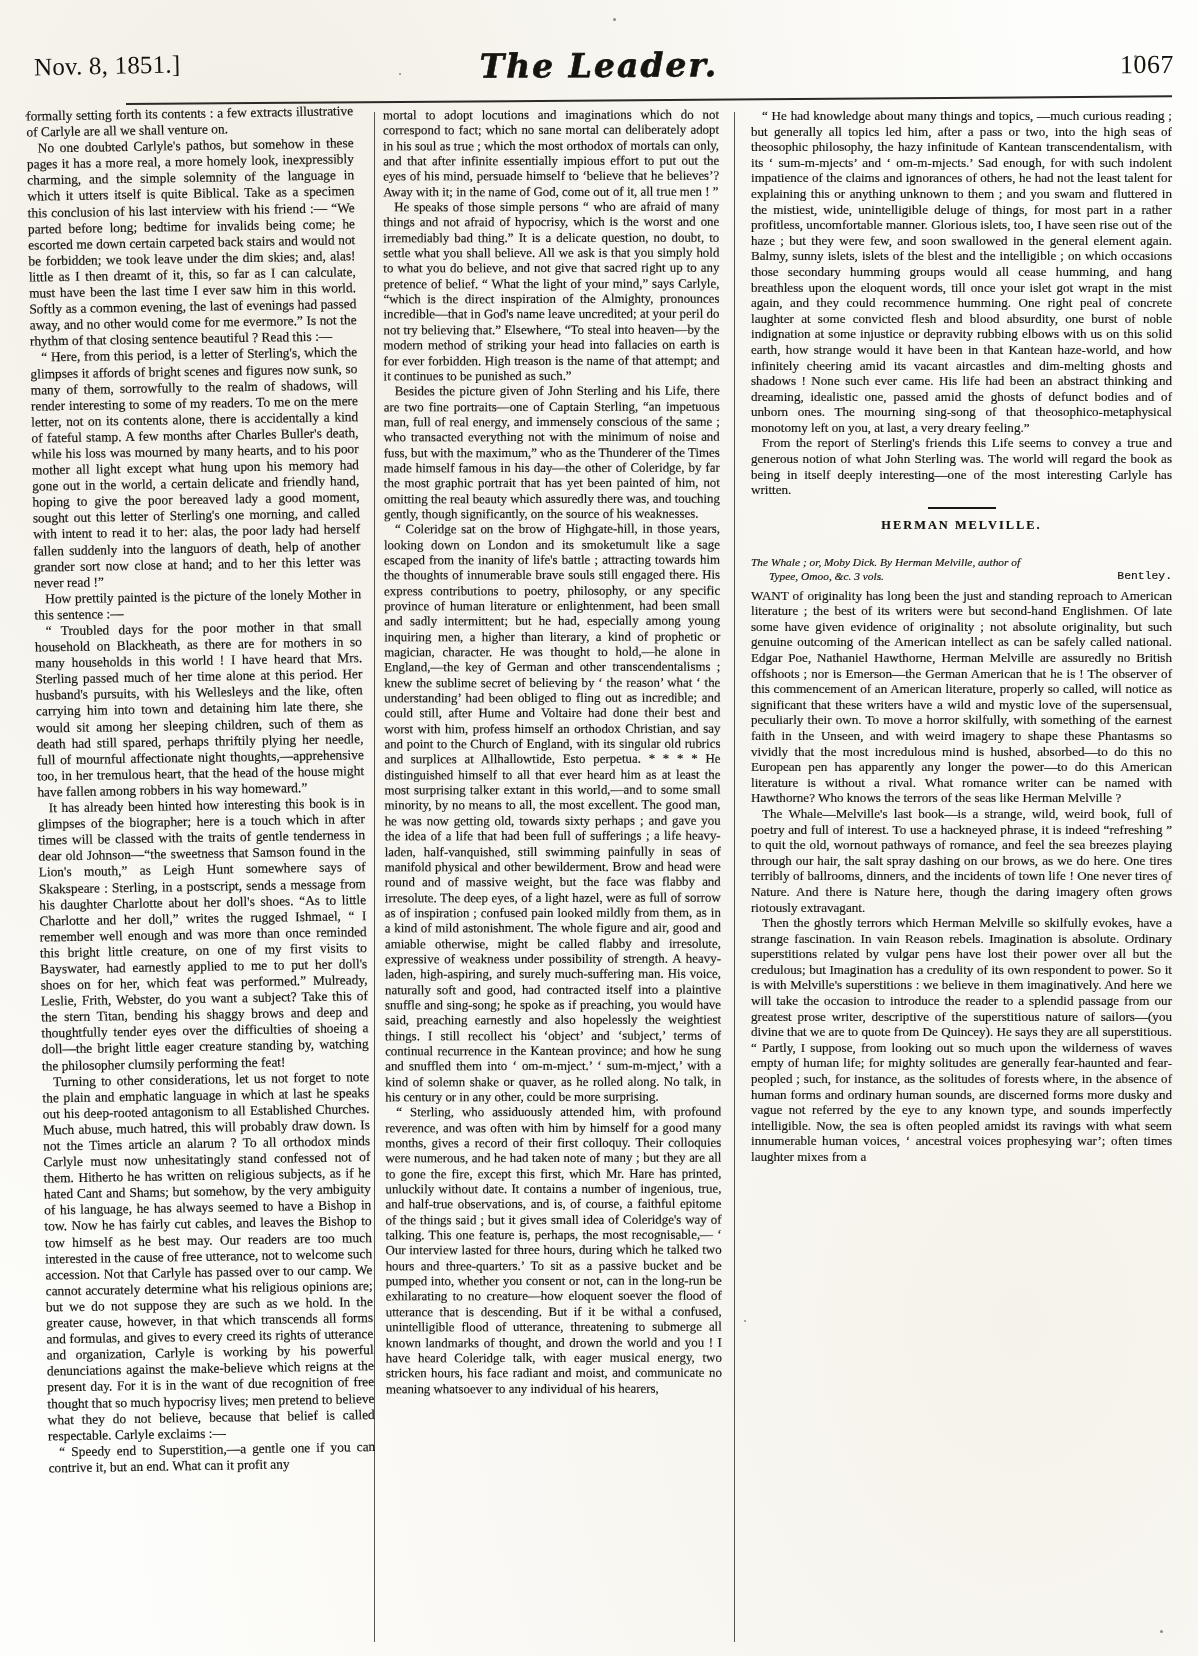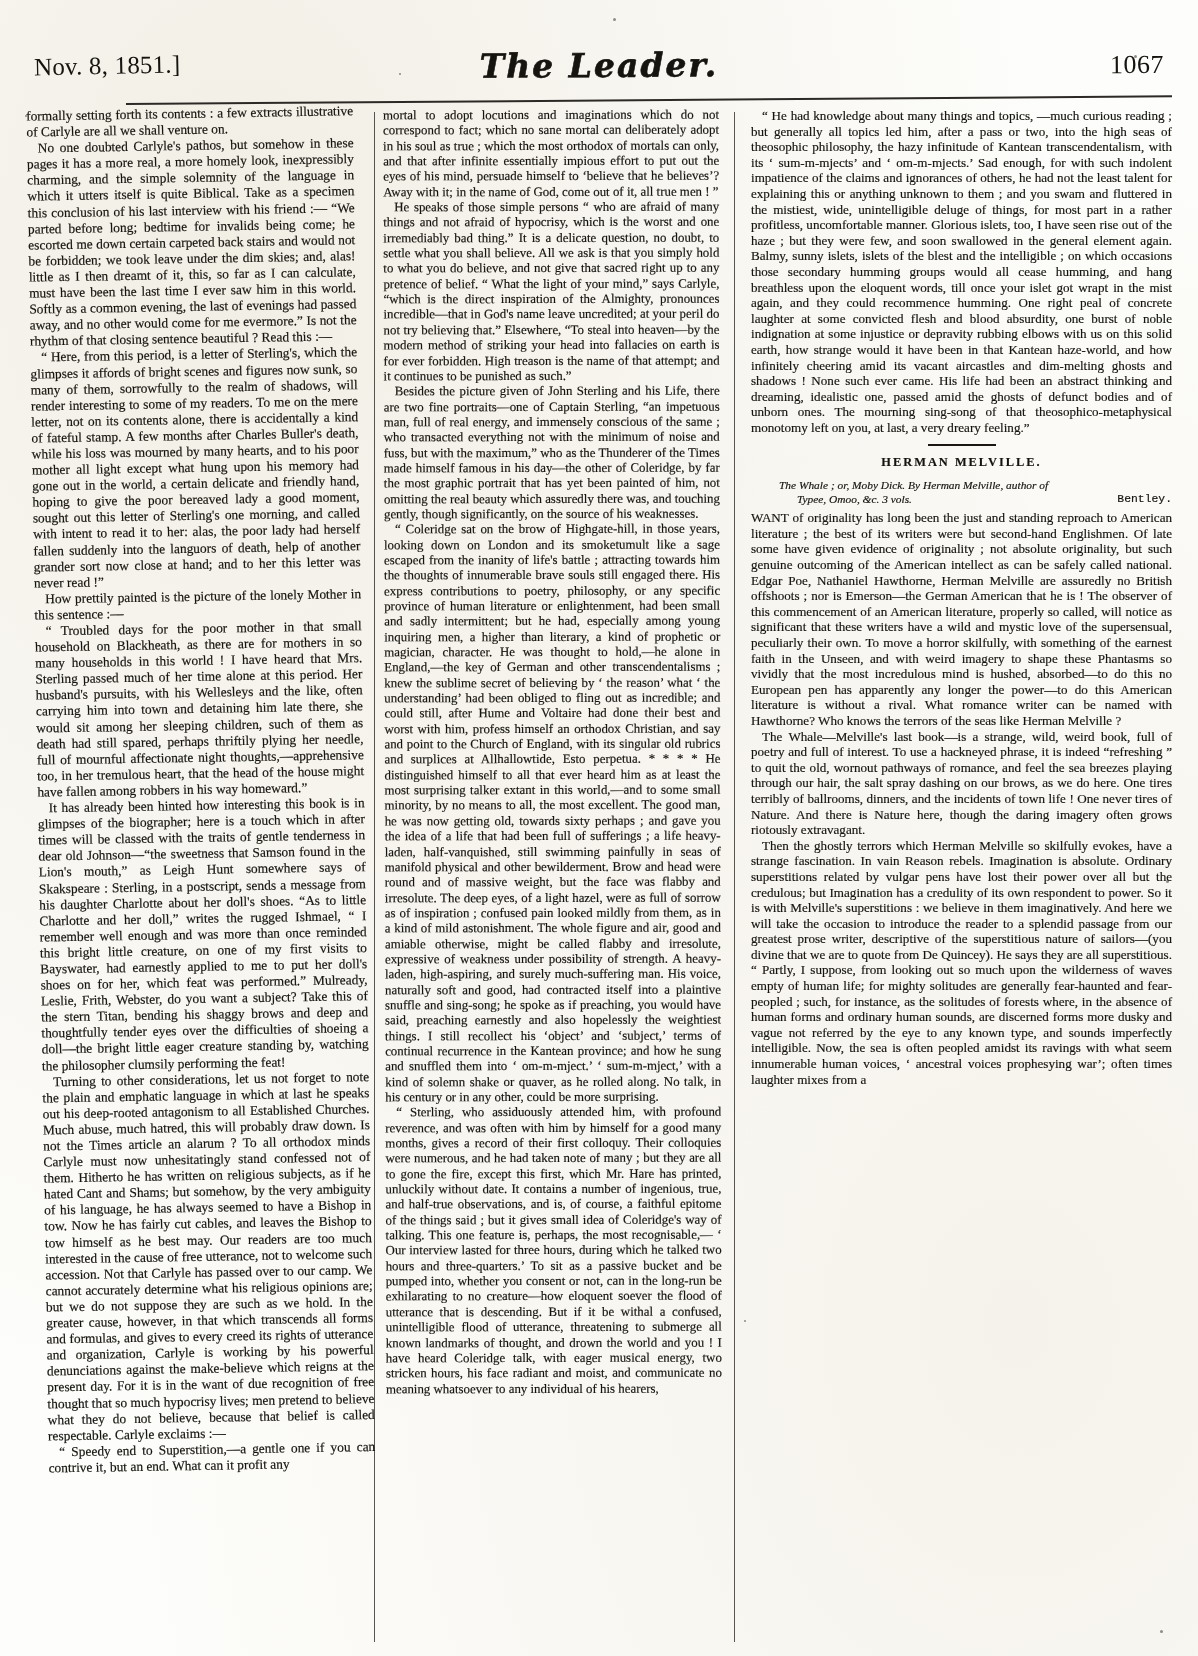--- a/index.html
+++ b/index.html
@@ -61,21 +61,21 @@
   }
   .mast-title span.blackletter {
     font-family: "DejaVu Serif", serif;
     font-weight: bold;
     font-style: italic;
     letter-spacing: 2px;
     -webkit-text-stroke: 0.6px #16140f;
   }
   .mast-page {
     position: absolute;
-    right: 34px;
+    right: 24px;
     top: 6px;
     font-size: 26px;
     letter-spacing: .5px;
     transform: rotate(-0.4deg);
   }
   #mast-rule {
     position: absolute;
     left: 126px;
     right: 26px;
     top: 103px;
@@ -153,29 +153,28 @@
     width: 68px;
     height: 2px;
     background: #1a1713;
     margin: 9px auto 9px auto;
   }
   .art-title {
     text-align: center;
     font-size: 12.4px;
     letter-spacing: 2.0px;
     font-weight: bold;
-    margin-bottom: 8px;
+    margin-bottom: 23px;
     text-indent: 0;
   }
   .art-byline {
     font-size: 11.4px;
     line-height: 13.6px;
     text-indent: 0;
     margin-bottom: 4px;
-    margin-left: 28px;
   }
   .art-byline .pub {
     float: right;
     font-family: Liberation Mono, monospace;
   }
   .art-byline .line2 { padding-left: 18px; display:block; }
 </style>
 </head>
 <body>
 
@@ -217,20 +216,21 @@
     <div class="col" id="col2">
       <p class="noindent">mortal to adopt locutions and imaginations which do not correspond to fact; which no sane mortal can deliberately adopt in his soul as true ; which the most orthodox of mortals can only, and that after infinite essentially impious effort to put out the eyes of his mind, persuade himself to ‘believe that he believes’? Away with it; in the name of God, come out of it, all true men ! ”</p>
       <p>He speaks of those simple persons “ who are afraid of many things and not afraid of hypocrisy, which is the worst and one irremediably bad thing.” It is a delicate question, no doubt, to settle what you shall believe. All we ask is that you simply hold to what you do believe, and not give that sacred right up to any pretence of belief. “ What the light of your mind,” says Carlyle, “which is the direct inspiration of the Almighty, pronounces incredible—that in God's name leave uncredited; at your peril do not try believing that.” Elsewhere, “To steal into heaven—by the modern method of striking your head into fallacies on earth is for ever forbidden. High treason is the name of that attempt; and it continues to be punished as such.”</p>
       <p>Besides the picture given of John Sterling and his Life, there are two fine portraits—one of Captain Sterling, “an impetuous man, full of real energy, and immensely conscious of the same ; who transacted everything not with the minimum of noise and fuss, but with the maximum,” who as the Thunderer of the Times made himself famous in his day—the other of Coleridge, by far the most graphic portrait that has yet been painted of him, not omitting the real beauty which assuredly there was, and touching gently, though significantly, on the source of his weaknesses.</p>
       <p>“ Coleridge sat on the brow of Highgate-hill, in those years, looking down on London and its smoketumult like a sage escaped from the inanity of life's battle ; attracting towards him the thoughts of innumerable brave souls still engaged there. His express contributions to poetry, philosophy, or any specific province of human literature or enlightenment, had been small and sadly intermittent; but he had, especially among young inquiring men, a higher than literary, a kind of prophetic or magician, character. He was thought to hold,—he alone in England,—the key of German and other transcendentalisms ; knew the sublime secret of believing by ‘ the reason’ what ‘ the understanding’ had been obliged to fling out as incredible; and could still, after Hume and Voltaire had done their best and worst with him, profess himself an orthodox Christian, and say and point to the Church of England, with its singular old rubrics and surplices at Allhallowtide, Esto perpetua. * * * * He distinguished himself to all that ever heard him as at least the most surprising talker extant in this world,—and to some small minority, by no means to all, the most excellent. The good man, he was now getting old, towards sixty perhaps ; and gave you the idea of a life that had been full of sufferings ; a life heavy-laden, half-vanquished, still swimming painfully in seas of manifold physical and other bewilderment. Brow and head were round and of massive weight, but the face was flabby and irresolute. The deep eyes, of a light hazel, were as full of sorrow as of inspiration ; confused pain looked mildly from them, as in a kind of mild astonishment. The whole figure and air, good and amiable otherwise, might be called flabby and irresolute, expressive of weakness under possibility of strength. A heavy-laden, high-aspiring, and surely much-suffering man. His voice, naturally soft and good, had contracted itself into a plaintive snuffle and sing-song; he spoke as if preaching, you would have said, preaching earnestly and also hopelessly the weightiest things. I still recollect his ‘object’ and ‘subject,’ terms of continual recurrence in the Kantean province; and how he sung and snuffled them into ‘ om-m-mject.’ ‘ sum-m-mject,’ with a kind of solemn shake or quaver, as he rolled along. No talk, in his century or in any other, could be more surprising.</p>
       <p>“ Sterling, who assiduously attended him, with profound reverence, and was often with him by himself for a good many months, gives a record of their first colloquy. Their colloquies were numerous, and he had taken note of many ; but they are all to gone the fire, except this first, which Mr. Hare has printed, unluckily without date. It contains a number of ingenious, true, and half-true observations, and is, of course, a faithful epitome of the things said ; but it gives small idea of Coleridge's way of talking. This one feature is, perhaps, the most recognisable,— ‘ Our interview lasted for three hours, during which he talked two hours and three-quarters.’ To sit as a passive bucket and be pumped into, whether you consent or not, can in the long-run be exhilarating to no creature—how eloquent soever the flood of utterance that is descending. But if it be withal a confused, unintelligible flood of utterance, threatening to submerge all known landmarks of thought, and drown the world and you ! I have heard Coleridge talk, with eager musical energy, two stricken hours, his face radiant and moist, and communicate no meaning whatsoever to any individual of his hearers,</p>
     </div>
 
     <div class="col" id="col3">
       <p>“ He had knowledge about many things and topics, —much curious reading ; but generally all topics led him, after a pass or two, into the high seas of theosophic philosophy, the hazy infinitude of Kantean transcendentalism, with its ‘ sum-m-mjects’ and ‘ om-m-mjects.’ Sad enough, for with such indolent impatience of the claims and ignorances of others, he had not the least talent for explaining this or anything unknown to them ; and you swam and fluttered in the mistiest, wide, unintelligible deluge of things, for most part in a rather profitless, uncomfortable manner. Glorious islets, too, I have seen rise out of the haze ; but they were few, and soon swallowed in the general element again. Balmy, sunny islets, islets of the blest and the intelligible ; on which occasions those secondary humming groups would all cease humming, and hang breathless upon the eloquent words, till once your islet got wrapt in the mist again, and they could recommence humming. One right peal of concrete laughter at some convicted flesh and blood absurdity, one burst of noble indignation at some injustice or depravity rubbing elbows with us on this solid earth, how strange would it have been in that Kantean haze-world, and how infinitely cheering amid its vacant aircastles and dim-melting ghosts and shadows ! None such ever came. His life had been an abstract thinking and dreaming, idealistic one, passed amid the ghosts of defunct bodies and of unborn ones. The mourning sing-song of that theosophico-metaphysical monotomy left on you, at last, a very dreary feeling.”</p>
+      <p>From the report of Sterling's friends this Life seems to convey a true and generous notion of what John Sterling was. The world will regard the book as being in itself deeply interesting—one of the most interesting Carlyle has written.</p>
 
       <div class="art-sep"></div>
 
       <div class="art-title">HERMAN MELVILLE.</div>
 
       <div class="art-byline">
         <i>The Whale ; or, Moby Dick. By Herman Melville, author of</i>
         <span class="line2">
           <i>Typee, Omoo, &amp;c. 3 vols.</i>
           <span class="pub">Bentley.</span>

